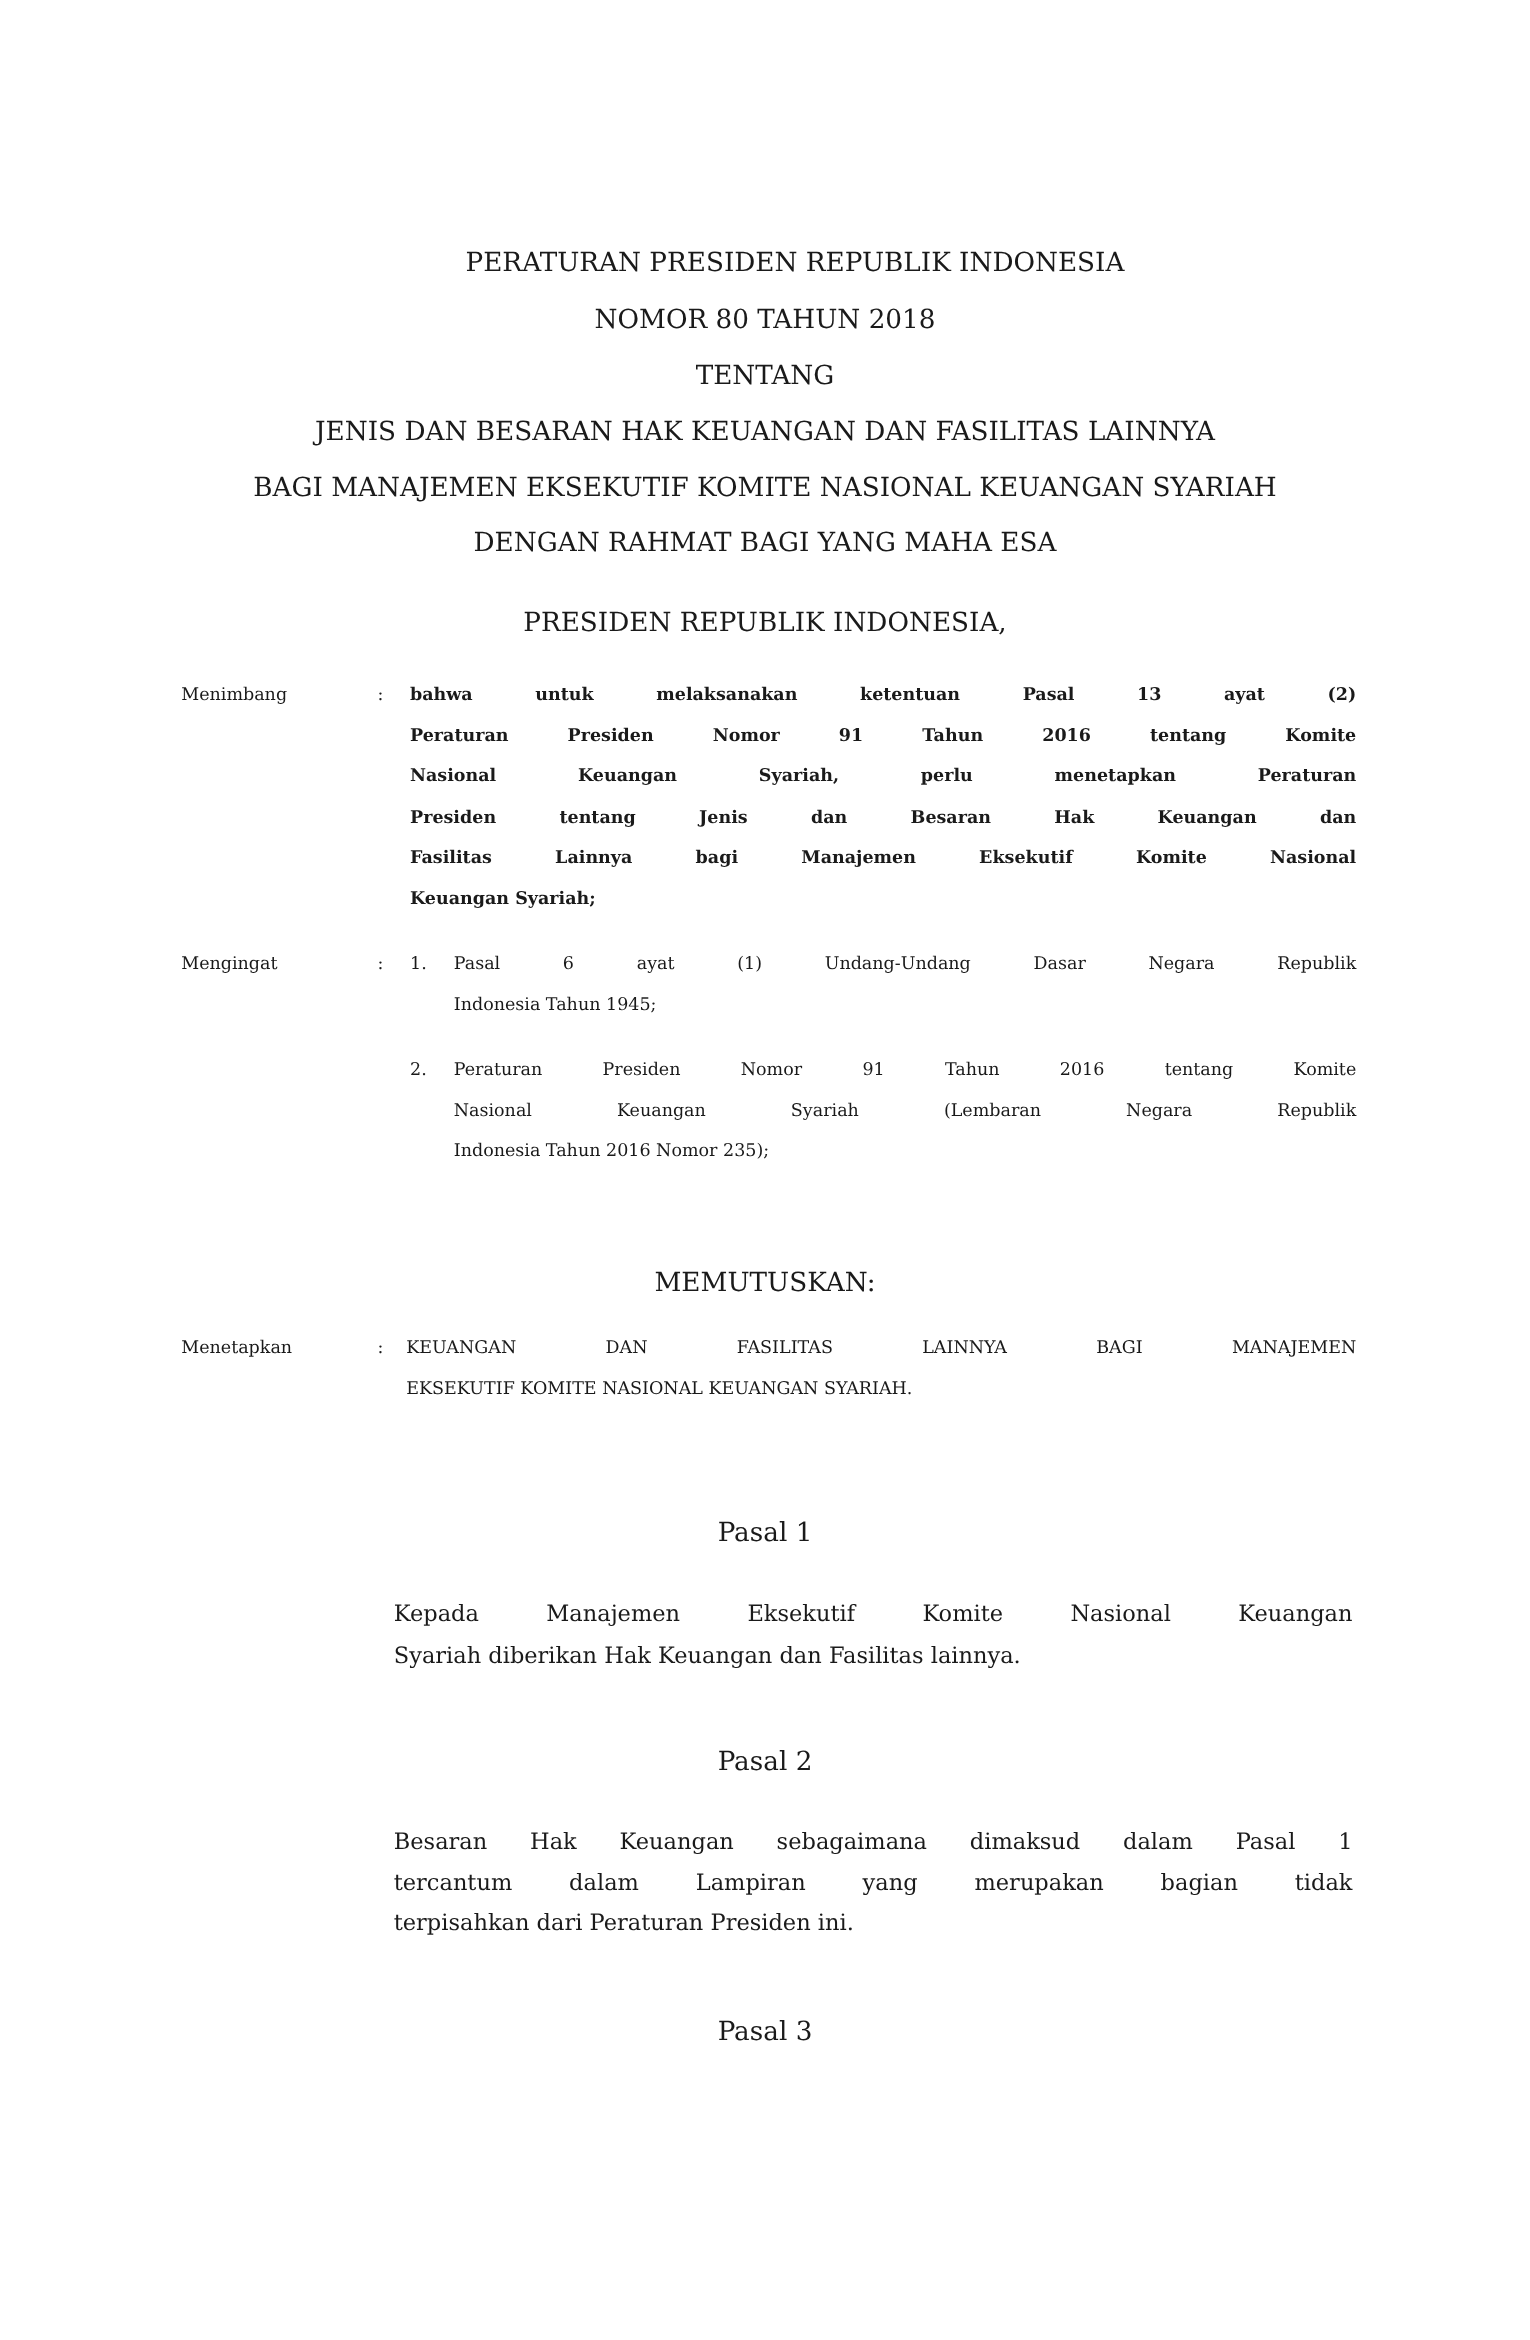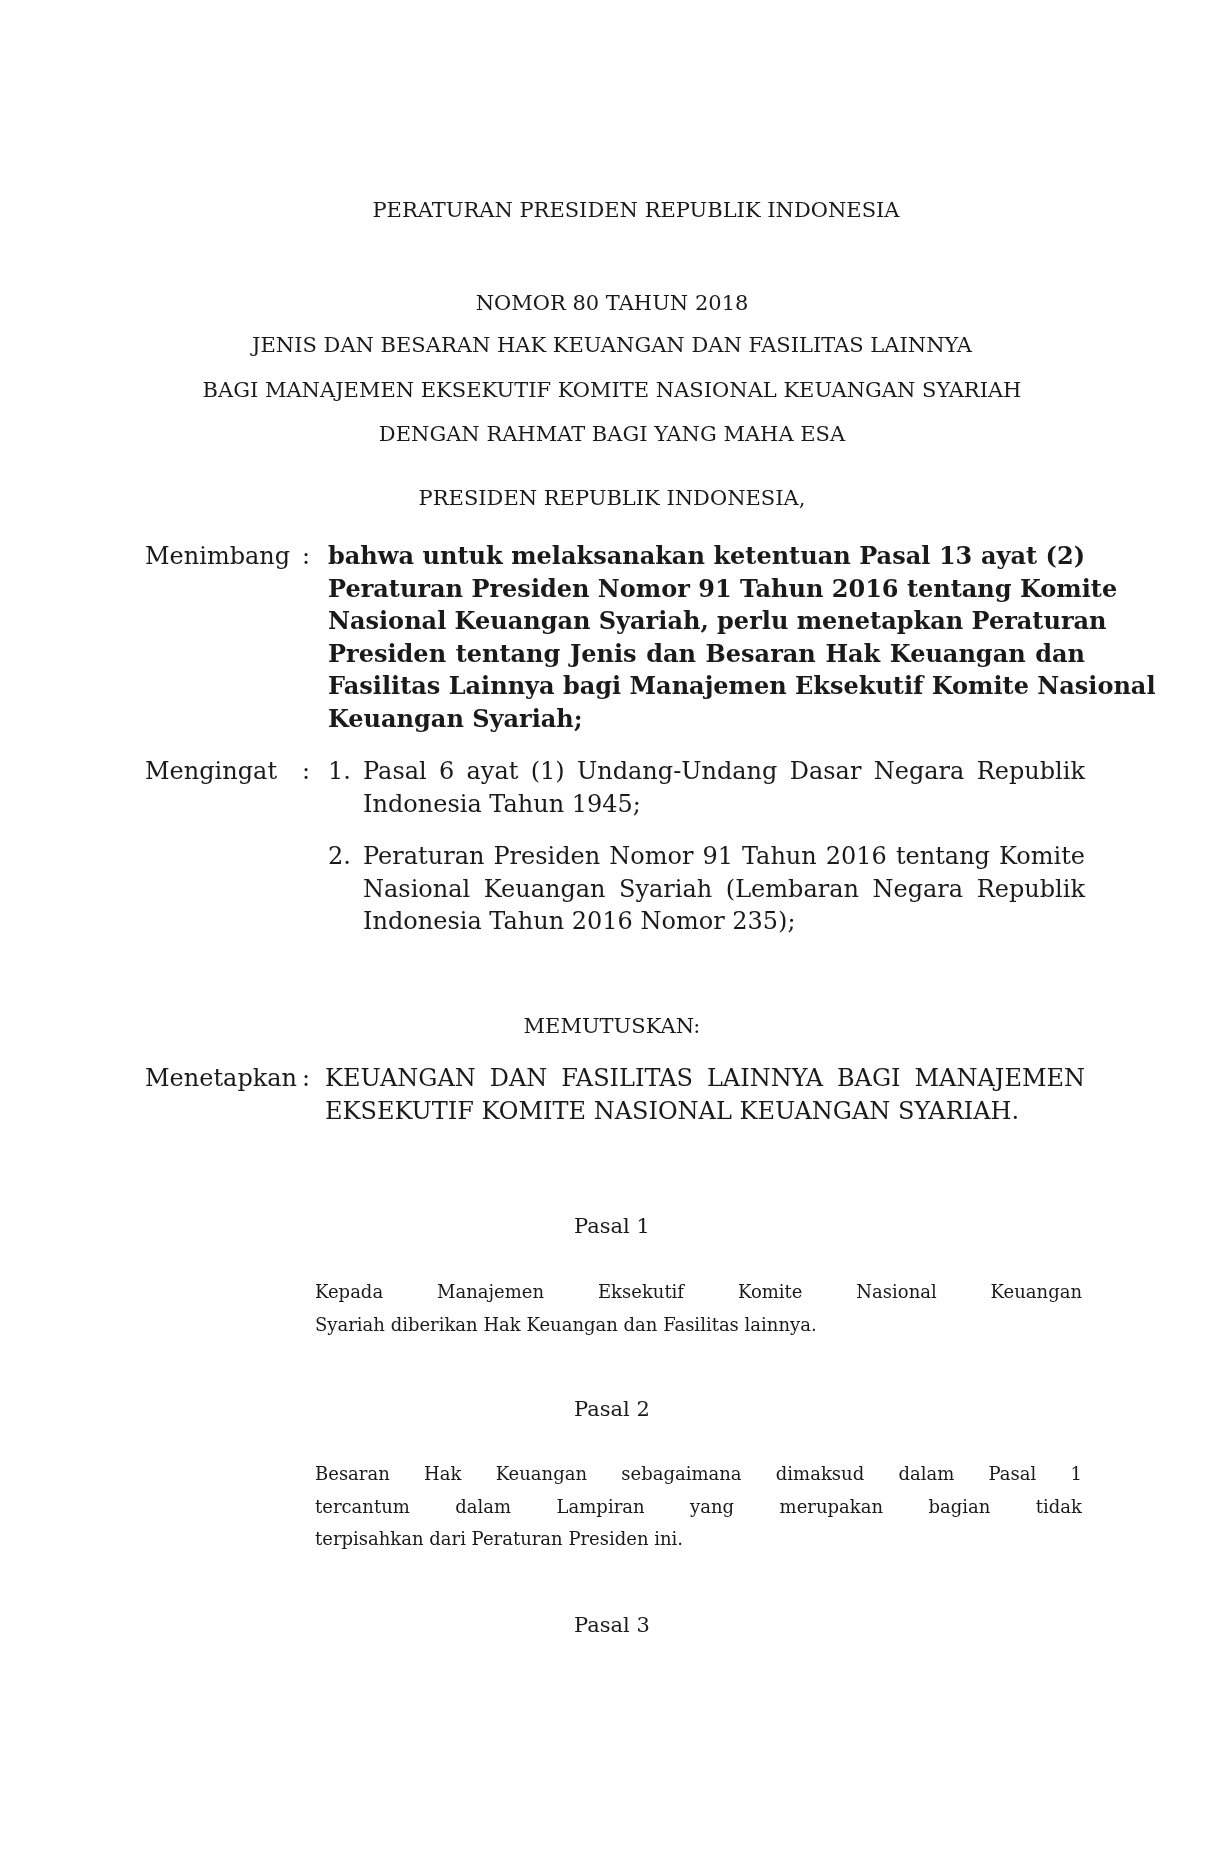--- a/index.html
+++ b/index.html
@@ -6,38 +6,39 @@
   body {
     width: 1224px; height: 1872px; position: relative; overflow: hidden;
     font-family: "DejaVu Serif", "Liberation Serif", serif;
     color: #1a1a1a;
   }
   .page { position: absolute; left: 0; top: 0; width: 1224px; height: 1872px; }
   .center {
     position: absolute; left: 0; width: 1224px; text-align: center;
     font-size: 21px; line-height: 28px; letter-spacing: 0px;
   }
-  .row { position: absolute; left: 145px; width: 940px; font-size: 24px; line-height: 32.5px; }
+  .row { position: absolute; left: 145px; width: 940px; font-size: 14px; line-height: 32.5px; }
   .label { position: absolute; left: 0; top: 0; }
   .colon { position: absolute; top: 0; }
   .body-text { position: absolute; text-align: justify; }
   .body-text .ln { display: block; text-align: justify; text-align-last: justify; white-space: nowrap; }
   .body-text .ln.last { text-align-last: left; }
   .item-num { position: absolute; top: 0; }
   .para { position: absolute; left: 315px; width: 767px; font-size: 18px; line-height: 32.5px; }
   .para .ln { display: block; text-align: justify; text-align-last: justify; white-space: nowrap; }
   .para .ln.last { text-align-last: left; }
 </style>
 </head>
 <body>
 
 <div class="page">
 
   <div class="center" style="top:196px;padding-left:24px;">PERATURAN PRESIDEN REPUBLIK INDONESIA</div>
-  <div class="center" style="top:241px;margin-top:48px;">NOMOR 80 TAHUN 2018</div>
+  <div class="center" style="top:241px;">NOMOR 80 TAHUN 2018</div>
+  <div class="center" style="top:286px;">TENTANG</div>
   <div class="center" style="top:331px;">JENIS DAN BESARAN HAK KEUANGAN DAN FASILITAS LAINNYA</div>
   <div class="center" style="top:376px;">BAGI MANAJEMEN EKSEKUTIF KOMITE NASIONAL KEUANGAN SYARIAH</div>
   <div class="center" style="top:420px;">DENGAN RAHMAT BAGI YANG MAHA ESA</div>
   <div class="center" style="top:484px;">PRESIDEN REPUBLIK INDONESIA,</div>
 
   <div class="row" style="top:540px; height:200px;">
     <span class="label">Menimbang</span>
     <span class="colon" style="left:157px;">:</span>
     <div class="body-text" style="left:183px; width:757px; top:0;font-weight:bold;">
       <span class="ln">bahwa untuk melaksanakan ketentuan Pasal 13 ayat (2)</span>

